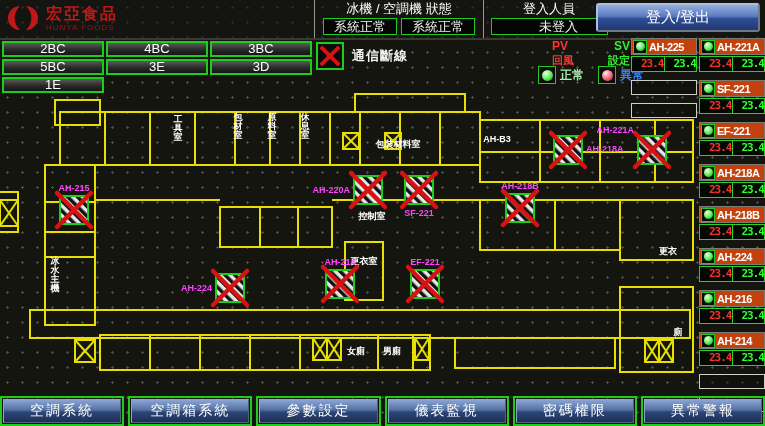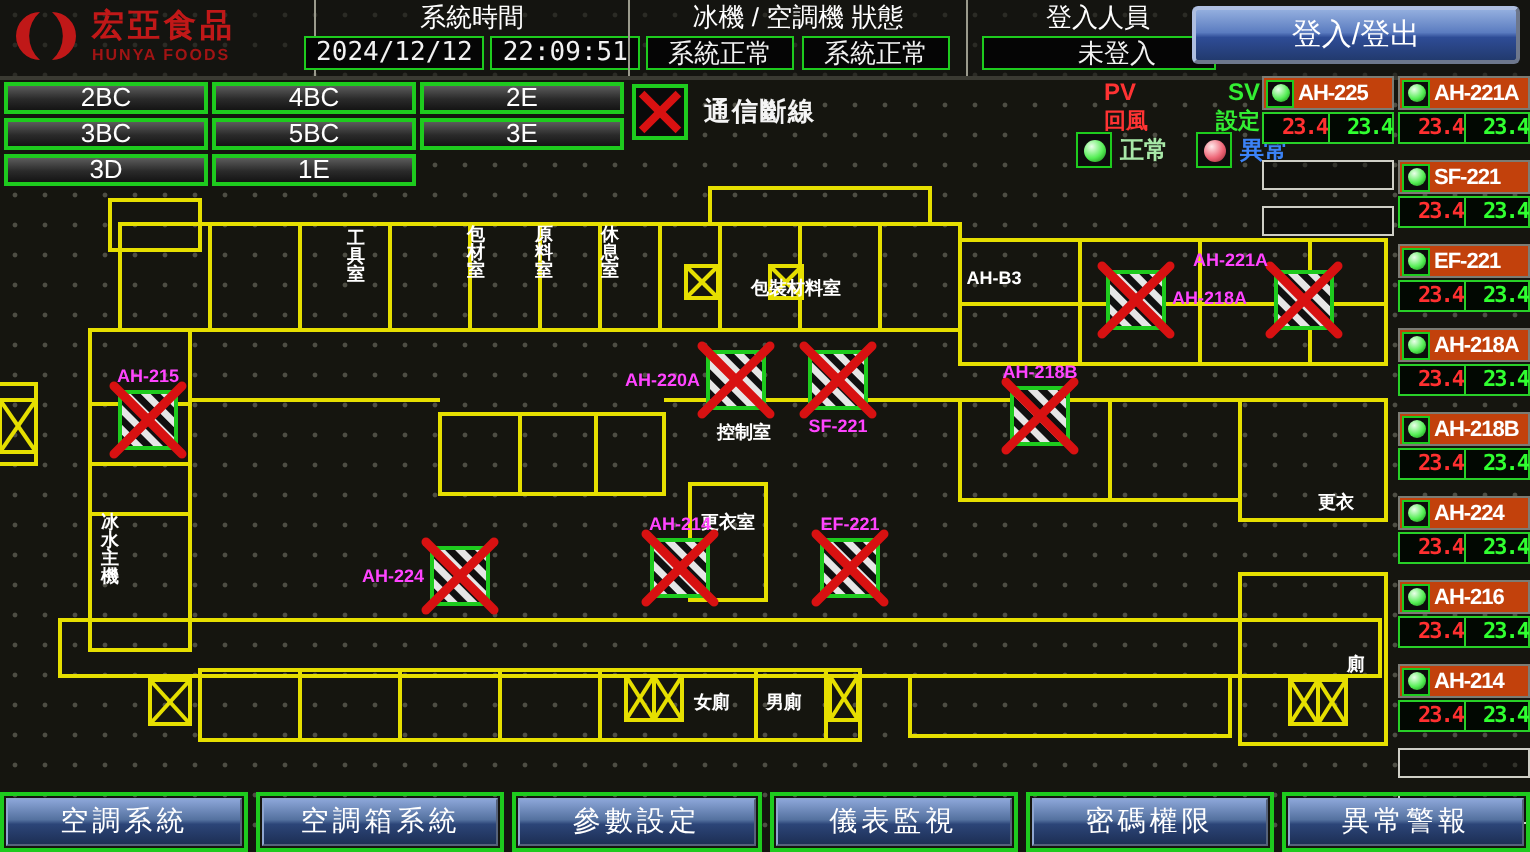--- a/index.html
+++ b/index.html
@@ -15,21 +15,21 @@
   .topbar{position:absolute;left:0;top:0;width:765px;height:38px;
     background:rgba(20,20,16,.6);border-bottom:2px solid #3a3a32;}
   .hsec{position:absolute;top:0;height:38px;border-left:1px solid #9a9a8c;}
   .hsec.first{border-left:none;}
   .hsec-label{font-size:13px;color:#fff;text-align:center;line-height:17px;white-space:nowrap;}
   .valbox{background:#050505;border:1px solid #1ecb1e;color:#f2f2f2;
     font-size:13px;line-height:15px;padding:0 5px;white-space:nowrap;text-align:center;}
   .mono{font-family:"DejaVu Sans Mono",monospace;}
   .logo-wrap{position:absolute;left:6px;top:2px;display:flex;align-items:center;gap:6px;}
   .logo-text .zh{color:#c01818;font-weight:bold;font-size:16px;letter-spacing:2px;line-height:18px;}
-  .logo-text .en{color:#a01414;font-weight:bold;font-size:8px;letter-spacing:1px;}
+  .logo-text .en{color:#a01414;font-weight:normal;font-size:8px;letter-spacing:1px;}
   .login-btn{position:absolute;right:5px;top:3px;width:164px;height:29px;
     background:linear-gradient(180deg,#93aede 0%,#5b7cc0 45%,#2e4c96 55%,#223a6e 100%);
     border:2px outset #aebee0;border-radius:3px;color:#fff;font-size:15px;
     font-family:"Liberation Sans",sans-serif;cursor:pointer;}
   
   .zone-grid{position:absolute;left:2px;top:41px;display:grid;
     grid-template-columns:102px 102px 102px;grid-auto-rows:16px;gap:2px;}
   .zone-btn{border:2px solid #1ecb1e;color:#fff;font-size:13px;line-height:12px;
     background:linear-gradient(180deg,#5c5c5c 0%,#2a2a2a 55%,#141414 100%);
     font-family:"Liberation Sans",sans-serif;cursor:pointer;padding:0;}
@@ -87,27 +87,20 @@
         <path d="M14 4 A12 12 0 0 0 14 28 A16 16 0 0 1 14 4 Z" fill="#c01818"></path>
         <path d="M20 4 A12 12 0 0 1 20 28 A16 16 0 0 0 20 4 Z" fill="#c01818"></path>
       </svg>
       <div class="logo-text">
         <div class="zh">宏亞食品</div>
         <div class="en">HUNYA FOODS</div>
       </div>
     </div>
   </div>
 
-  <div class="hsec" style="left:157px;width:156px;">
-    <div class="hsec-label">系統時間</div>
-    <div style="display:flex;gap:3px;justify-content:center;margin-top:1px;">
-      <div class="valbox mono">2024/12/12</div>
-      <div class="valbox mono">22:09:51</div>
-    </div>
-  </div>
 
   <div class="hsec" style="left:314px;width:168px;">
     <div class="hsec-label">冰機 / 空調機 狀態</div>
     <div style="display:flex;gap:4px;justify-content:center;margin-top:1px;">
       <div class="valbox" style="min-width:62px;">系統正常</div>
       <div class="valbox" style="min-width:62px;">系統正常</div>
     </div>
   </div>
 
   <div class="hsec" style="left:483px;width:130px;">
@@ -116,21 +109,20 @@
       <div class="valbox" style="min-width:86px;padding-left:24px;">未登入</div>
     </div>
   </div>
 
   <button class="login-btn">登入/登出</button>
 </div>
 
 <div class="zone-grid" id="zone-grid">
     <button class="zone-btn">2BC</button>
     <button class="zone-btn">4BC</button>
-    <button class="zone-btn">2E</button>
     <button class="zone-btn">3BC</button>
     <button class="zone-btn">5BC</button>
     <button class="zone-btn">3E</button>
     <button class="zone-btn">3D</button>
     <button class="zone-btn">1E</button>
   </div>
 
 <div class="commloss">
   <div class="comm-icon"></div>
   <div class="comm-label">通信斷線</div>

